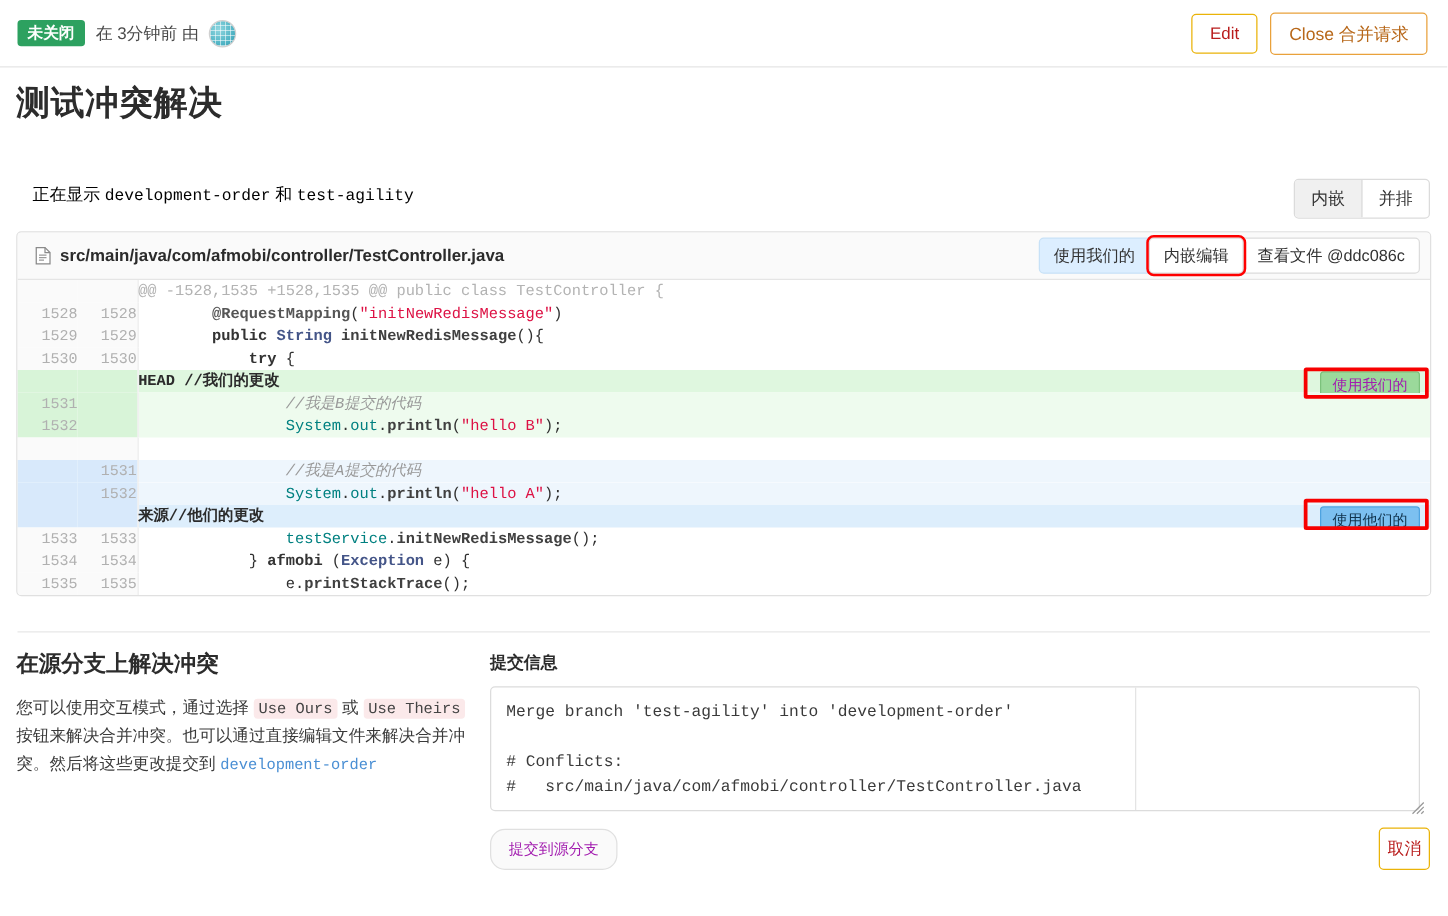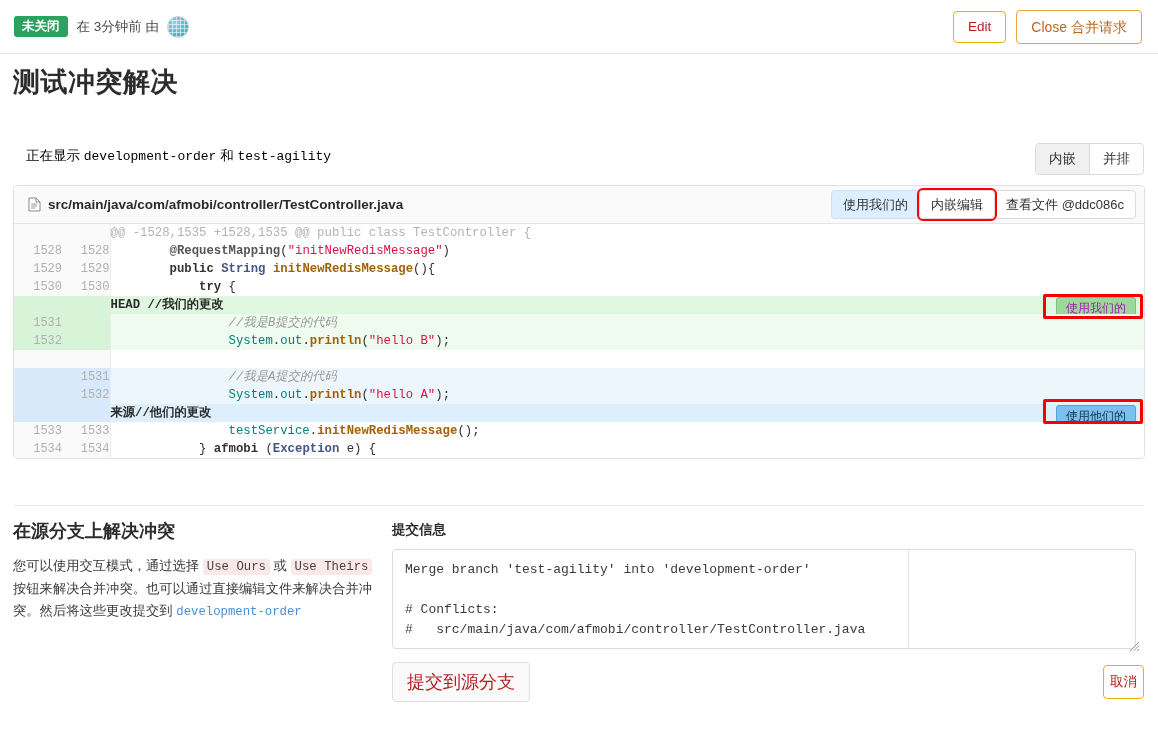--- a/index.html
+++ b/index.html
@@ -143,21 +143,21 @@
   tr.del .code { background: #eef6fd; }
   tr.delhdr .ln { background: #d8e9fb; }
   tr.delhdr .code { background: #ddeefc; }
 
   tr.blank .ln { background: #fafafa; }
   tr.blank .code { background: #fff; }
 
   .marker { font-weight: bold; color: #2b2b2b; font-size: 12.3px; }  
   .kw { color: #333; font-weight: bold; }
   .str{ color: #d14; }
-  .fn { color: #a16207; font-weight: bold; }
+  .fn { color: #404040; font-weight: bold; }
   .an { color: #555; font-weight: bold; }
   .cm { color: #999; font-style: italic; }
   .ty { color: #458; font-weight: bold; }
   .id { color: #008080; }
   .pl { color: #303030; }
 
   .resolve-btn {
     position: absolute; right: 8px; top: 1px;
     font-size: 12px; font-family: "Liberation Sans", sans-serif;
     padding: 3px 9px; border-radius: 3px; cursor: pointer; line-height: 15px;
@@ -208,22 +208,22 @@
   }
   .ta-grip {
     position: absolute; right: 4px; bottom: 4px; width: 11px; height: 11px;
     pointer-events: none;
   }
   .bottom-btns {
     position: absolute; left: 392px; top: 662px; width: 752px;
     display: flex; align-items: center;
   }
   .btn-commit {
-    background: #fafafa; border: 1px solid #e0e0e0; color: #b91c1c;
-    font-size: 18px; padding: 7px 14px; border-radius: 4px; cursor: default;
+    background: #fafafa; border: 1px solid #e0e0e0; color: #a21caf;
+    font-size: 12px; padding: 7px 14px; border-radius: 12px; cursor: default;
   }
   .btn-cancel {
     margin-left: auto; font-size: 13.5px; padding: 7px 6px;
   }
 </style>
 </head>
 <body>
 
 <div class="page">
 
@@ -344,20 +344,25 @@
           <td class="ln ln2">1533</td>
           <td class="code"><span class="pl">                </span><span class="id">testService</span><span class="pl">.</span><span class="fn">initNewRedisMessage</span><span class="pl">();</span></td>
         </tr>
 
         <tr class="ctx">
           <td class="ln">1534</td>
           <td class="ln ln2">1534</td>
           <td class="code"><span class="pl">            } </span><span class="kw">afmobi</span><span class="pl"> (</span><span class="ty">Exception</span><span class="pl"> e) {</span></td>
         </tr>
 
+        <tr class="ctx">
+          <td class="ln">1535</td>
+          <td class="ln ln2">1535</td>
+          <td class="code"><span class="pl">                e.</span><span class="fn">printStackTrace</span><span class="pl">();</span></td>
+        </tr>
 
       </tbody>
     </table>
   </div>
 
   <div class="red-box" style="left:1043px; top:294px; width:100px; height:25px;"></div>
   <div class="red-box" style="left:1043px; top:399px; width:100px; height:25px;"></div>
 
   <div class="hr"></div>
 

